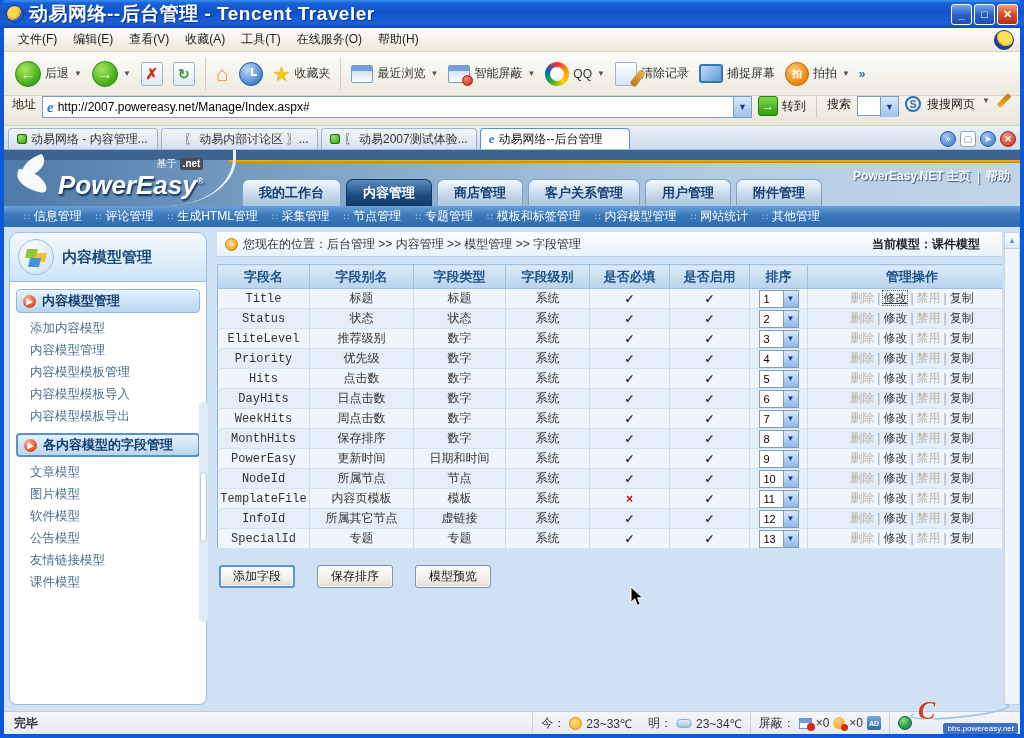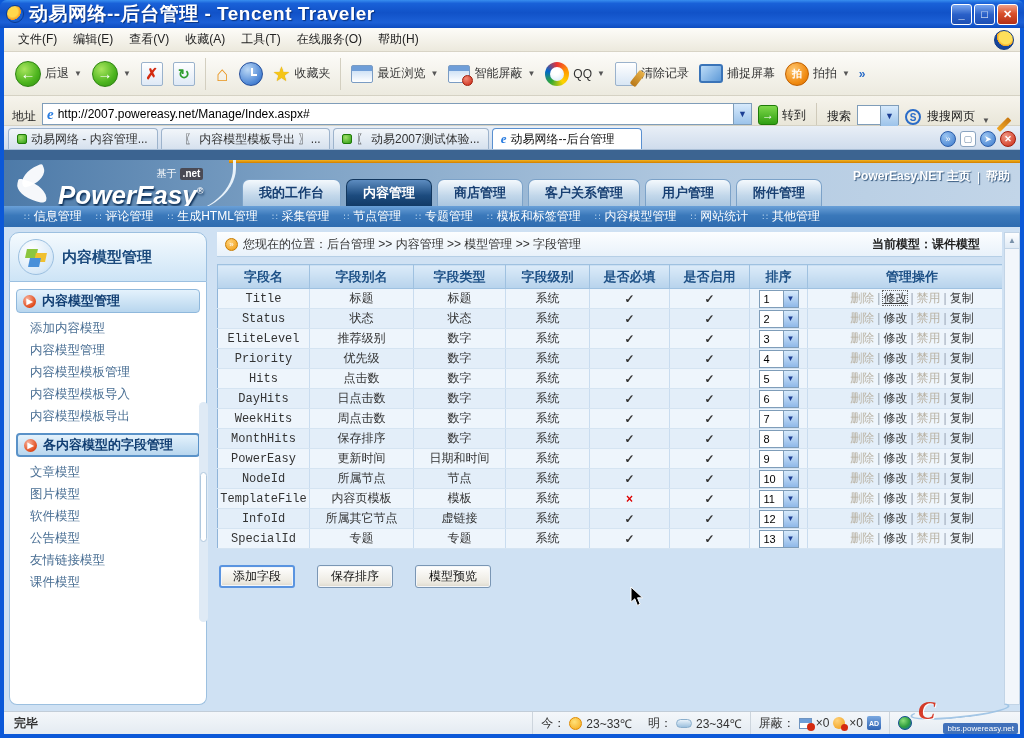--- a/index.html
+++ b/index.html
@@ -39,21 +39,21 @@
   .ico-win .reddot { position:absolute; right:-4px; bottom:-4px; width:11px; height:11px; border-radius:50%; background:radial-gradient(circle at 35% 30%,#f08a78,#cc2814); border:1px solid #a01c0a; }
   .ico-qq { width:24px; height:24px; border-radius:50%; background:conic-gradient(#e33,#f90,#ffd400,#3a3,#06c,#e33); display:flex; align-items:center; justify-content:center; }
   .ico-qq::before { content:""; width:14px; height:14px; border-radius:50%; background:radial-gradient(circle at 40% 30%,#fff 30%,#cfe4f8); }
   .ico-broom { width:22px; height:24px; background:linear-gradient(180deg,#fff,#d8e6f4); border:1px solid #9ab2cc; border-radius:2px; position:relative; }
   .ico-broom::after { content:""; position:absolute; right:-5px; bottom:-2px; width:7px; height:17px; background:linear-gradient(180deg,#e8b24a,#b87818); transform:rotate(38deg); border-radius:2px; }
   .ico-monitor { width:24px; height:19px; border:2px solid #3a74b8; border-radius:3px; background:linear-gradient(135deg,#bcdcf8,#5e9ad8); }
   .ico-pai { width:24px; height:24px; border-radius:50%; background:radial-gradient(circle at 35% 30%,#ffc66e,#f08a10 65%,#d86c00); border:1px solid #c06000; color:#fff; font-size:10px; font-weight:bold; display:flex; align-items:center; justify-content:center; }
   .chev { color:#2a6cc8; font-weight:bold; margin-left:4px; }
 
   
-  .addressbar { height:30px; background:linear-gradient(180deg,#f6f4ec,#e9e6d9); border-bottom:1px solid #d5d2c4; display:flex; align-items:flex-end; padding:0 8px; font-size:12px; color:#222; gap:6px; }
+  .addressbar { height:30px; background:linear-gradient(180deg,#f6f4ec,#e9e6d9); border-bottom:1px solid #d5d2c4; display:flex; align-items:flex-start; padding:0 8px; font-size:12px; color:#222; gap:6px; }
   .url-box { flex:1; height:22px; background:#fff; border:1px solid #7f9db9; display:flex; align-items:center; padding-left:4px; }
   .ie-e { color:#2a7de0; font-family:"Liberation Serif", serif; font-weight:bold; font-style:italic; font-size:15px; margin-right:4px; }
   .url-text { flex:1; font-size:12px; color:#000; font-family:"Liberation Sans", sans-serif; border:0; outline:none; }
   .combo-btn { width:18px; height:20px; background:linear-gradient(180deg,#d7eafc,#9cc3ea); border-left:1px solid #7f9db9; color:#1c3f94; font-size:9px; display:flex; align-items:center; justify-content:center; }
   .go-btn { display:flex; align-items:center; gap:4px; }
   .go-ico { width:20px; height:20px; border-radius:3px; background:linear-gradient(180deg,#7ed84a,#2f9e12); border:1px solid #1f7a08; color:#fff; font-weight:bold; display:flex; align-items:center; justify-content:center; }
   .mini-sep { width:1px; height:22px; background:#cfcaba; margin:0 4px; }
   .search-select { width:42px; height:20px; background:#fff; border:1px solid #7f9db9; display:flex; justify-content:flex-end; }
   .soso-ico { width:16px; height:16px; border-radius:50%; border:2px solid #2a6cc8; color:#2a6cc8; font-size:10px; font-weight:bold; display:flex; align-items:center; justify-content:center; }
   .pencil { width:16px; height:5px; background:linear-gradient(90deg,#f0a828,#c87810); transform:rotate(-45deg); border-radius:1px; position:relative; top:2px; }
@@ -68,21 +68,21 @@
   .tabctl { width:16px; height:16px; border-radius:50%; font-size:9px; display:flex; align-items:center; justify-content:center; color:#fff; }
   .tabctl.more { background:radial-gradient(circle at 35% 30%,#9cc6f2,#3a78cc); border:1px solid #2a5ca8; }
   .tabctl.page { background:#fff; border:1px solid #8aa4c0; color:#6a86a4; border-radius:3px; }
   .tabctl.pin  { background:radial-gradient(circle at 35% 30%,#9cc6f2,#3a78cc); border:1px solid #2a5ca8; }
   .tabctl.closeall { background:radial-gradient(circle at 35% 30%,#f09a86,#cc2814); border:1px solid #a01c0a; font-weight:bold; }
 
   
   .appheader { height:56px; position:relative; background:linear-gradient(90deg,#4d7aa8 0%,#7fa3c6 30%,#b4cbe2 70%,#c2d5e8 100%); overflow:hidden; }
   .orange-line { position:absolute; left:225px; right:0; top:10px; height:3px; background:linear-gradient(180deg,#f5b31e,#cf7e00); }
   .topband { position:absolute; left:0; right:0; top:0; height:10px; background:#3c6491; }
-  .logo-block { position:absolute; left:0; top:10px; width:232px; height:56px; background:linear-gradient(135deg,#0f3softblue 0,#0f3a6b 0%,#2a64a4 70%,#4a86c2 100%); border-radius:0 0 70px 0/0 0 48px 0; border-right:3px solid #e8f2fa; display:flex; align-items:center; padding-left:10px; }
+  .logo-block { position:absolute; left:0; top:0; width:232px; height:56px; background:linear-gradient(135deg,#0f3softblue 0,#0f3a6b 0%,#2a64a4 70%,#4a86c2 100%); border-radius:0 0 70px 0/0 0 48px 0; border-right:3px solid #e8f2fa; display:flex; align-items:center; padding-left:10px; }
   .dove { width:40px; height:44px; position:relative; margin-right:4px; }
   .dove::before, .dove::after { content:""; position:absolute; background:#fff; opacity:.95; }
   .dove::before { left:6px; top:2px; width:26px; height:16px; border-radius:90% 10% 80% 20%; transform:rotate(-22deg); }
   .dove::after { left:2px; top:16px; width:32px; height:18px; border-radius:10% 90% 20% 80%; transform:rotate(14deg); }
   .brand-wrap { display:flex; flex-direction:column; line-height:1; }
   .brand-top { align-self:flex-end; display:flex; align-items:center; gap:3px; font-size:10px; color:#fff; margin-bottom:2px; }
   .net-badge { background:#4a4a54; color:#fff; font-weight:bold; padding:1px 3px; border-radius:2px; font-size:10px; }
   .brand { color:#fff; font-size:26px; font-weight:bold; font-style:italic; text-shadow:1px 2px 2px #0a2c54; letter-spacing:0; }
   .brand sup { font-size:9px; }
   .nav-tabs { position:absolute; left:238px; bottom:0; display:flex; gap:5px; align-items:flex-end; }
@@ -283,21 +283,21 @@
     <div class="btabs">
       <div style="display:flex;gap:3px;">
 
           <div class="btab">
             <span class="btab-ico-green"></span>
             <span>动易网络 - 内容管理...</span>
           </div>
 
           <div class="btab">
             <span class="btab-ico-green" style="visibility: hidden;"></span>
-            <span>〖 内容模型模板导出 〗...</span>
+            <span>〖 动易内部讨论区 〗...</span>
           </div>
 
           <div class="btab">
             <span class="btab-ico-green"></span>
             <span>〖 动易2007测试体验...</span>
           </div>
 
           <div class="btab active">
             <span class="btab-ico-e">e</span>
             <span>动易网络--后台管理</span>

